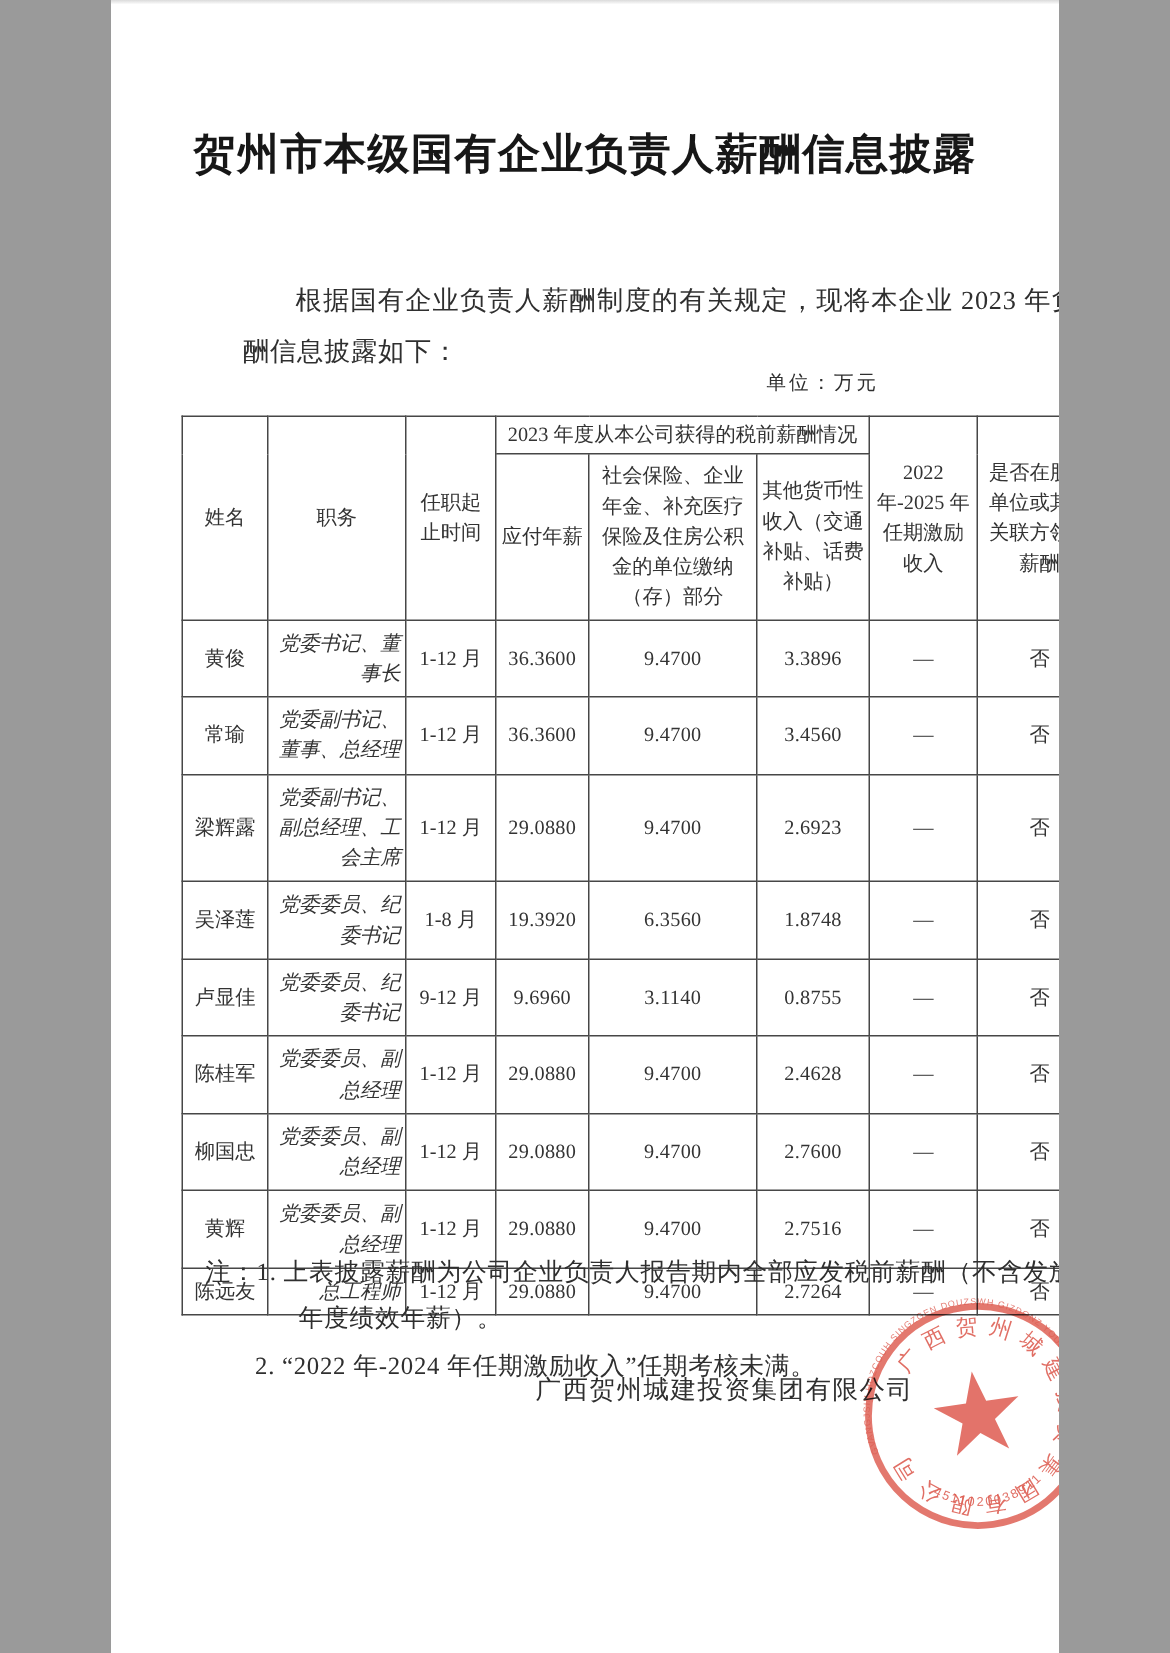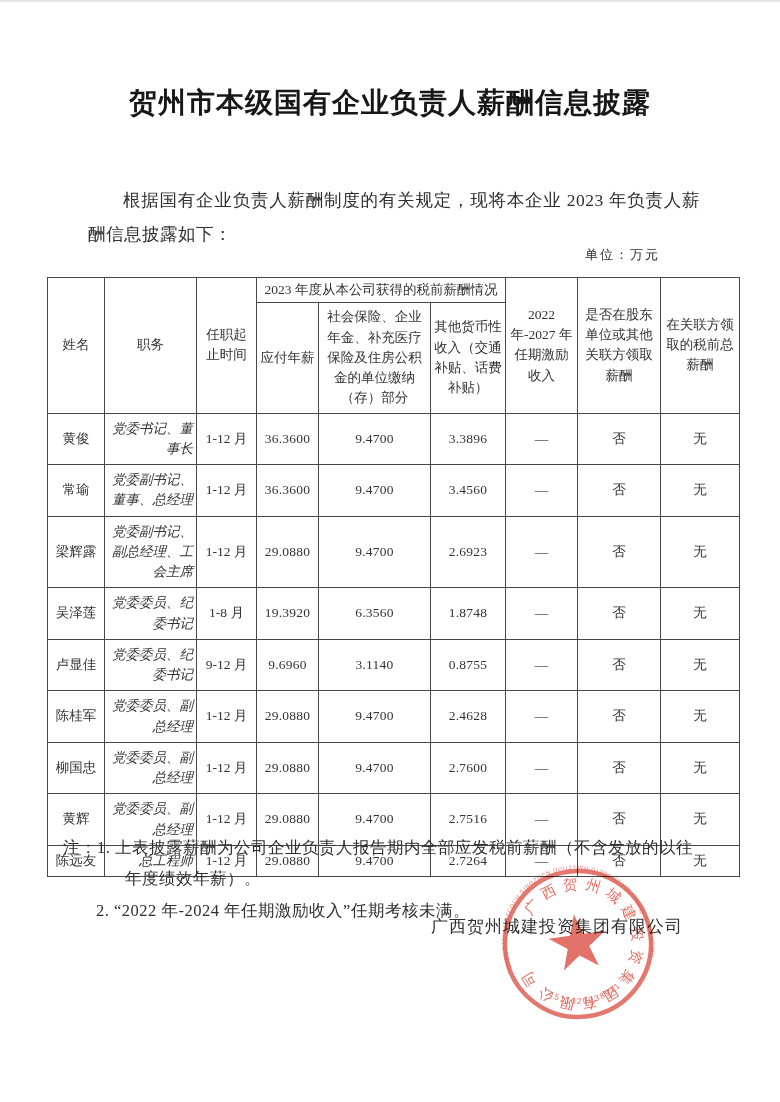--- a/index.html
+++ b/index.html
@@ -1,19 +1,19 @@
 <!DOCTYPE html>
 <html><head>
 <meta charset="utf-8">
 <style>
   * { margin: 0; padding: 0; box-sizing: border-box; }
   html, body { background: #9a9a9a; }
   .page {
     position: relative;
-    width: 780px;
+    width: 632px;
     height: 1102px;
     margin: 0 auto;
     background: #fff;
     overflow: hidden;
     font-family: "Liberation Serif", "DejaVu Serif", serif;
     color: #2f2f2f;
   }
   .scan-edge-top {
     position: absolute; top: 0; left: 0; width: 100%; height: 3px;
     background: linear-gradient(to bottom, rgba(150,150,150,.35), rgba(255,255,255,0));
@@ -92,21 +92,21 @@
       <col style="width:72px">
         <col style="width:83px">
         <col style="width:79px">
     </colgroup>
     <tbody>
       <tr class="h1">
         <td rowspan="2">姓名</td>
         <td rowspan="2">职务</td>
         <td rowspan="2">任职起止时间</td>
         <td colspan="3">2023 年度从本公司获得的税前薪酬情况</td>
-        <td rowspan="2">2022 年-2027 年任期激励收入</td>
+        <td rowspan="2">2022 年-2025 年任期激励收入</td>
         <td rowspan="2">是否在股东单位或其他关联方领取薪酬</td>
         <td rowspan="2">在关联方领取的税前总薪酬</td>
       </tr>
       <tr class="h2">
         <td>应付年薪</td>
         <td class="hdr-long">社会保险、企业年金、补充医疗保险及住房公积金的单位缴纳（存）部分</td>
         <td>其他货币性收入（交通补贴、话费补贴）</td>
       </tr>
 
       <tr>

